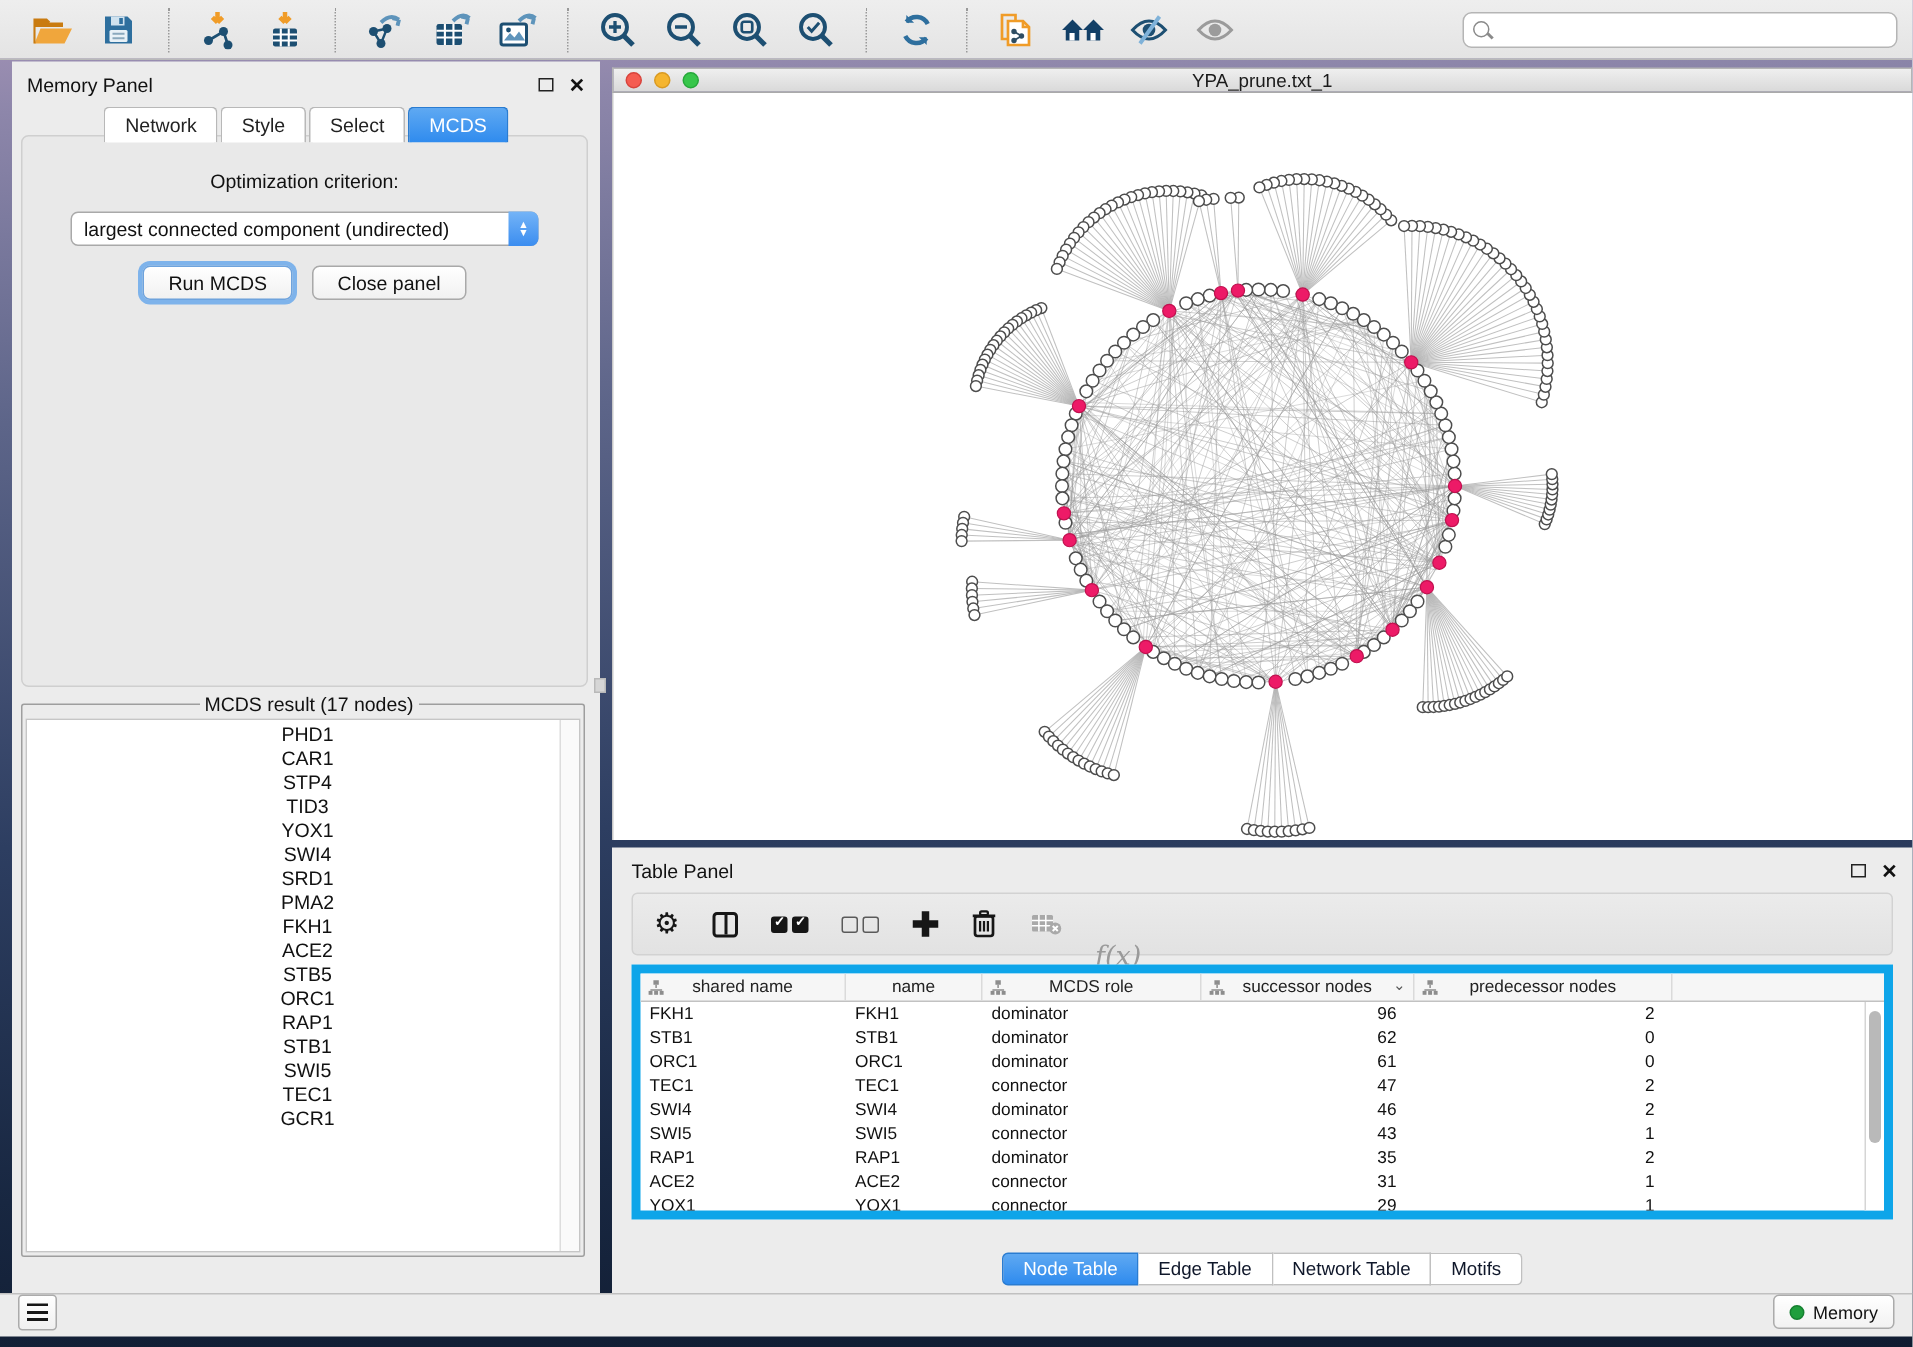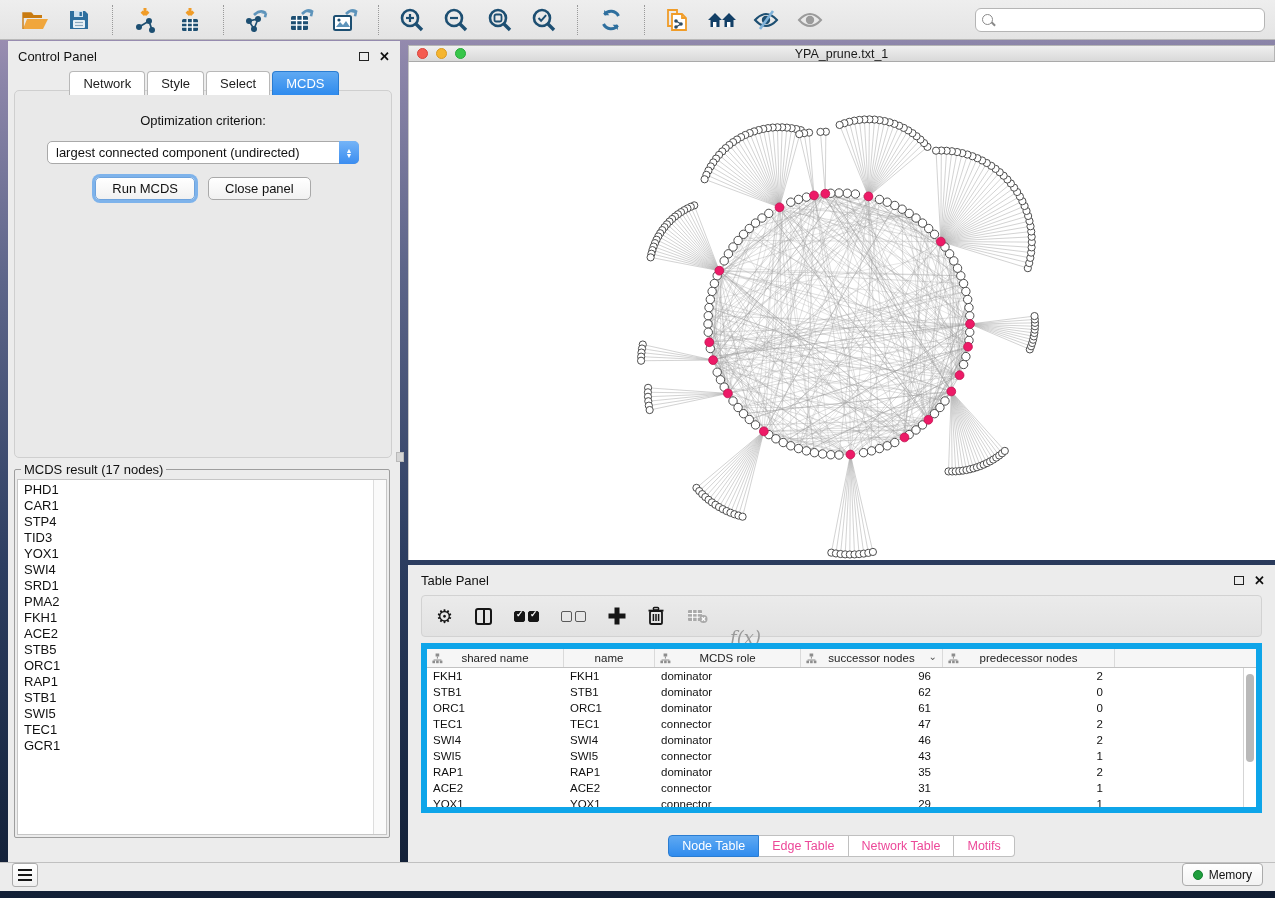--- a/index.html
+++ b/index.html
@@ -41,21 +41,21 @@
   #criterion-select .sel-text { flex:1; padding-left:8px; font-size:13px; white-space:nowrap; }
   .stepper { width:20px; height:23px; margin-right:-1px; border-radius:0 5px 5px 0;
     background:linear-gradient(#74b4f7,#3b8df0); display:flex; flex-direction:column; align-items:center; justify-content:center; }
   .stepper span { color:#fff; font-size:7px; line-height:5px; }
   #cp-buttons { display:flex; justify-content:center; gap:13px; margin-top:13px; }
   .mac-btn { height:23px; padding:0 16px; background:linear-gradient(#ffffff,#f1f1f1); border:1px solid #a9a9a9;
     border-radius:5px; font-size:13px; font-family:"Liberation Sans",sans-serif; color:#111; }
   .mac-btn.focused { box-shadow:0 0 0 3px rgba(90,160,235,.75); border-color:#6ea3dd; }
   
   #mcds-group { position:absolute; left:6px; right:10px; top:421px; height:376px; }
-  #mcds-group fieldset { width:100%; height:100%; border:1px solid #9e9e9e; border-radius:2px; padding:2px; background:#ececec; }
+  #mcds-group fieldset { width:100%; height:100%; border:1px solid #9e9e9e; border-radius:2px; padding:2px; background:#ececec;text-align:center; }
   #mcds-group legend { font-size:13px; padding:0 3px; margin-left:4px; color:#111; }
   #mcds-list { width:100%; height:100%; background:#fff; border:1px solid #c6c6c6; overflow:hidden; position:relative; }
   #mcds-items { padding:2px 0 0 6px; }
   .mcds-item { font-size:13px; line-height:16px; color:#111; }
   #mcds-scroll { position:absolute; right:0; top:0; bottom:0; width:13px; background:#fafafa; border-left:1px solid #ddd; }
   
   #net-window { position:absolute; left:408px; top:45px; width:867px; height:515px; }
   #net-titlebar { height:17px; background:linear-gradient(#efefef,#d9d9d9); border:1px solid #b5b5b5; border-bottom:1px solid #aaa;
     display:flex; align-items:center; position:relative; }
   .lights { display:flex; gap:8px; margin-left:8px; }
@@ -91,21 +91,21 @@
     border-right:1px solid #dadada; flex:0 0 auto; }
   .th .attr-ic { position:absolute; left:5px; top:4px; }
   .th .chev { position:absolute; right:5px; top:2px; color:#555; font-size:10px; }
   .tr { display:flex; height:16px; align-items:center; }
   .td { flex:0 0 auto; font-size:11.5px; color:#111; padding:0 6px; white-space:nowrap; overflow:hidden; }
   .td.num { text-align:right; padding-right:12px; }
   #tbl-vscroll { position:absolute; right:0; top:19px; bottom:0; width:13px; background:#fff; border-left:1px solid #d5d5d5; }
   #tbl-thumb { position:absolute; left:2px; right:2px; top:6px; height:88px; background:#b9b9b9; border-radius:5px; }
   
   #tp-tabs { position:absolute; left:0; right:0; top:270px; display:flex; justify-content:center; }
-  .tp-tab { padding:3px 13px; font-size:12.5px; background:#fff; border:1px solid #c0c0c0; border-left:none; color:#ec4899; }
+  .tp-tab { padding:3px 13px; font-size:12.5px; background:#fff; border:1px solid #c0c0c0; border-left:none; color:#0f172a; }
   .tp-tab:first-child { border-left:1px solid #c0c0c0; border-radius:4px 0 0 4px; }
   .tp-tab:last-child { border-radius:0 4px 4px 0; }
   .tp-tab.active { background:linear-gradient(#5fa9f2,#2f8bee); color:#fff; border-color:#2a7cd1; }
   
   #status-bar { position:absolute; left:0; right:0; top:862px; height:29px; background:#ececec; border-top:1px solid #c0c0c0;
     display:flex; align-items:flex-start; padding:0 12px; }
   #list-btn { width:26px; height:24px; background:linear-gradient(#fff,#f0f0f0); border:1px solid #ababab; border-radius:3px;
     display:flex; align-items:center; justify-content:center; }
   .list-ic { width:14px; height:12px;
     background:repeating-linear-gradient(#161616 0 2px, transparent 2px 5px); position:relative; }
@@ -273,21 +273,21 @@
     </div>
   </div>
   <div id="search-wrap">
     <span class="mag"></span>
     <input type="text" placeholder="" style="">
   </div>
 </div>
 
 <div id="control-panel">
   <div class="panel-head">
-    <span class="panel-title">Control Panel</span>
+    <span class="panel-title">Memory Panel</span>
     <span class="panel-winbtns">
       <span class="float-ic"></span>
       <span class="close-ic">✕</span>
     </span>
   </div>
   <div id="cp-body">
     <div id="opt-label">Optimization criterion:</div>
     <div id="criterion-select">
       <span class="sel-text">largest connected component (undirected)</span>
       <span class="stepper">

